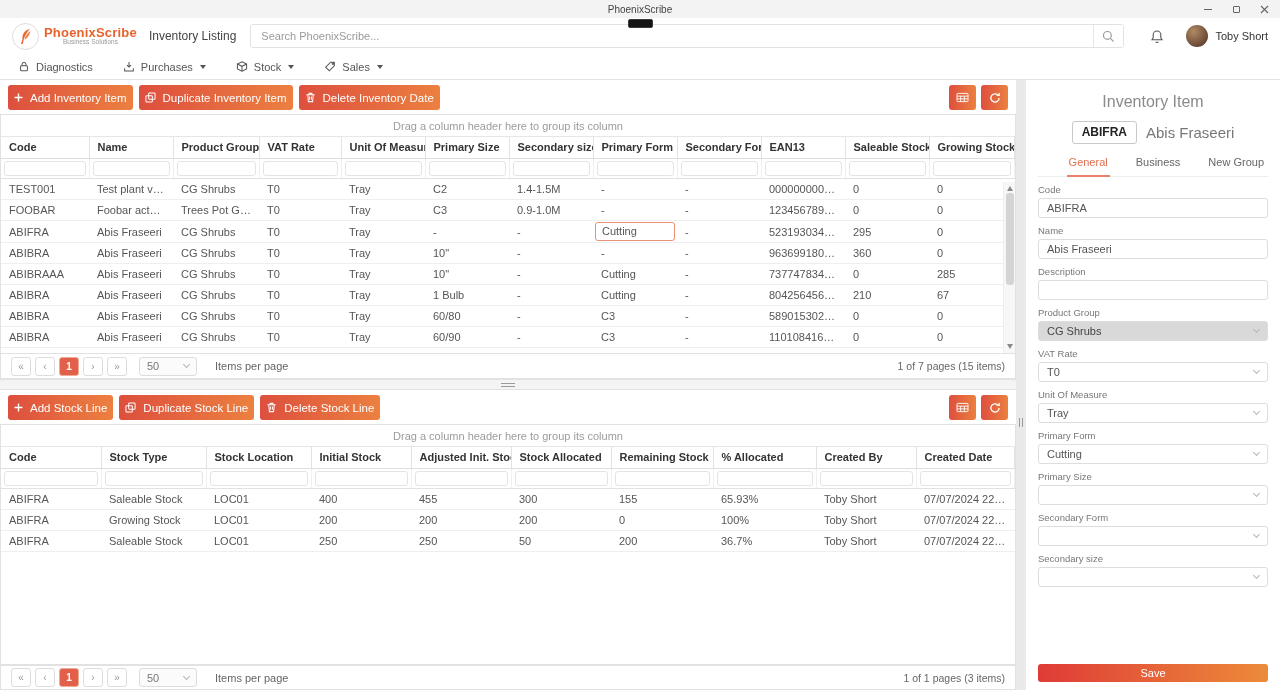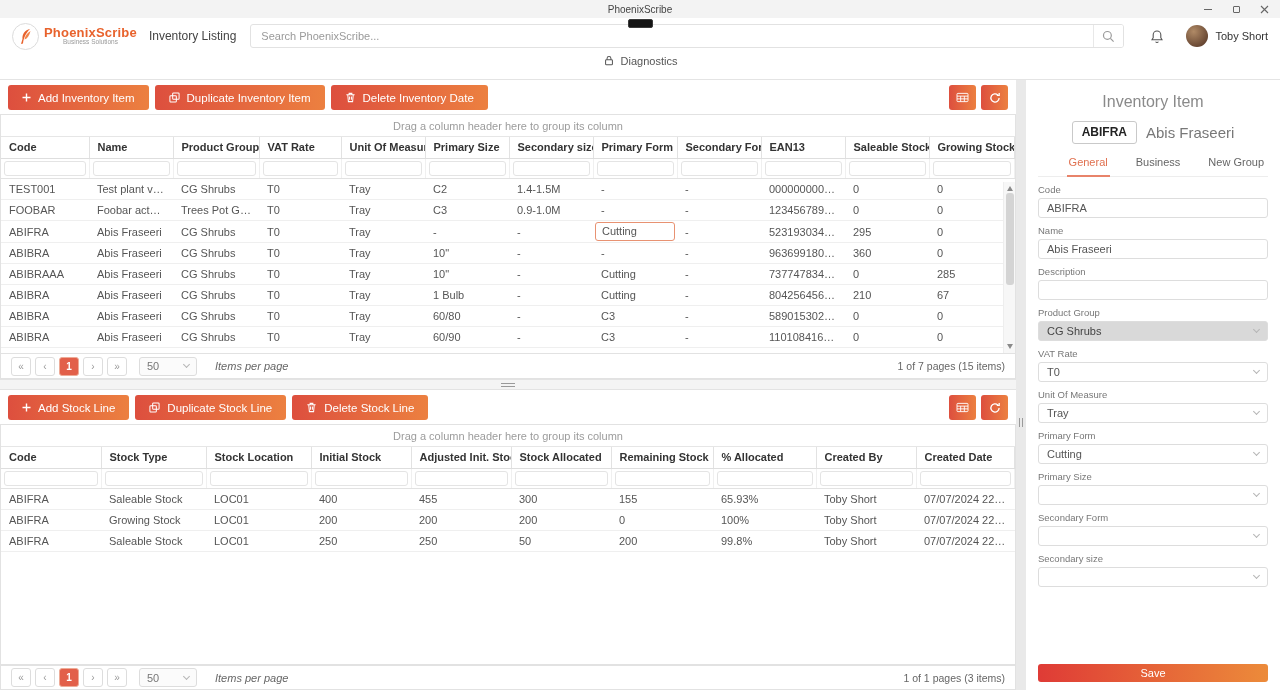--- a/index.html
+++ b/index.html
@@ -32,38 +32,38 @@
   .search-btn { width:30px; height:100%; border-left:1px solid #e8e8e8; display:flex; align-items:center;
                 justify-content:center; background:#fff; }
   .bell-wrap { margin-right:22px; display:flex; align-items:center; }
   .userchip { display:flex; align-items:center; gap:7px; }
   .avatar { width:22px; height:22px; border-radius:50%;
             background:radial-gradient(circle at 35% 30%, #b08a66, #6b4a35 70%, #4a3223); }
   .user-name { font-size:11px; color:#333; }
 
   
   .navbar { height:26px; background:#fff; border-bottom:1px solid #e4e4e4; display:flex; align-items:center;
-            padding:0 18px; gap:30px;flex-direction:column; }
+            padding:0 18px; gap:30px; }
   .nav-item { display:flex; align-items:center; gap:6px; font-size:11px; color:#555; cursor:default; }
   .caret { width:0; height:0; border-left:3.5px solid transparent; border-right:3.5px solid transparent;
            border-top:4px solid #555; margin-left:1px; }
 
   
   .main { display:flex; height:610px; }
   .left { width:1016px; background:#fff; display:flex; flex-direction:column; }
   .gap-v { width:10px; background:#e9e9e9; position:relative; }
   .v-handle { position:absolute; left:3px; top:338px; display:flex; gap:2px; }
   .v-handle i { width:1px; height:9px; background:#9a9a9a; display:block; }
   .right-panel { flex:1; background:#fff; display:flex; flex-direction:column; padding:8px 12px 8px; }
 
   
   .toolbar { display:flex; align-items:center; padding:5px 8px 4px; gap:6px; }
   .btn-orange { height:25px; border:none; border-radius:3px; color:#fff; font-size:11.5px; font-family:inherit;
                 background:linear-gradient(90deg,#dd4f3e,#ec8040); display:flex; align-items:center; gap:7px;
-                padding:0 14px; cursor:pointer; }
+                padding:0 6px; cursor:pointer; }
   .toolbar-right { margin-left:auto; display:flex; gap:5px; }
   .btn-sq { width:27px; padding:0; justify-content:center; }
 
   
   .grid { border:1px solid #e2e2e2; position:relative; overflow:hidden; }
   .grid-1 { height:240px; }
   .grid-2 { flex:1; }
   .group-hint { height:22px; display:flex; align-items:center; justify-content:center; font-size:11px;
                 color:#9c9c9c; border-bottom:1px solid #e6e6e6; background:#fff; }
   table { border-collapse:collapse; table-layout:fixed; width:100%; font-size:11px; color:#555; }
@@ -90,21 +90,21 @@
   .pager { height:25px; display:flex; align-items:center; padding:0 10px; gap:4px; font-size:11px; color:#666;
            border:1px solid #e2e2e2; background:#fff; }
   .pager.no-top { border-top:0; }
   .pg-btn { width:20px; height:19px; border:1px solid #ddd; border-radius:3px; background:#fff; color:#9a9a9a;
             font-size:10px; display:flex; align-items:center; justify-content:center; font-family:inherit; }
   .pg-btn.active { background:#e2604a; border-color:#eeab97; color:#fff; font-weight:bold; }
   .pg-size { width:58px; height:19px; border:1px solid #ddd; border-radius:3px; background:#fbfbfb;
              display:flex; align-items:center; justify-content:space-between; padding:0 7px; color:#777; margin-left:8px; }
   .chev { width:5px; height:5px; border-right:1.4px solid #b5b5b5; border-bottom:1.4px solid #b5b5b5;
           transform:rotate(45deg); margin-top:-3px; flex:none; }
-  .pg-label { margin-left:14px; color:#666;font-style:italic; }
+  .pg-label { margin-left:14px; color:#666; }
   .pg-summary { margin-left:auto; font-size:10.5px; color:#666; }
 
   
   .h-split { height:11px; background:#f4f4f4; border-top:1px solid #e3e3e3; border-bottom:1px solid #e3e3e3;
              display:flex; flex-direction:column; align-items:center; justify-content:center; gap:2px; }
   .h-split i { width:14px; height:1px; background:#9a9a9a; display:block; }
 
   
   .rp-title { text-align:center; font-size:16px; color:#8a8a8a; margin:5px 0 10px; }
   .rp-head { display:flex; align-items:center; justify-content:center; gap:9px; margin-bottom:9px; }
@@ -557,21 +557,21 @@
               <td>07/07/2024 22:29:38</td>
             </tr>
             <tr>
               <td>ABIFRA</td>
               <td>Saleable Stock</td>
               <td>LOC01</td>
               <td>250</td>
               <td>250</td>
               <td>50</td>
               <td>200</td>
-              <td>99.8%</td>
+              <td>36.7%</td>
               <td>Toby Short</td>
               <td>07/07/2024 22:29:58</td>
             </tr>
           </tbody>
       </table>
     </div>
 
     <div class="pager">
       <button class="pg-btn">«</button>
       <button class="pg-btn">‹</button>

